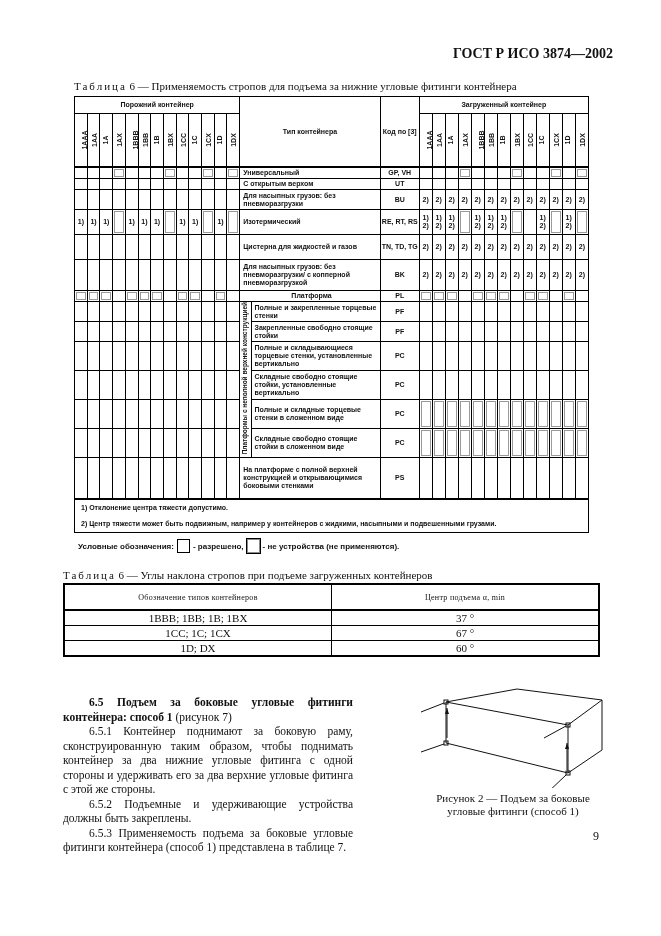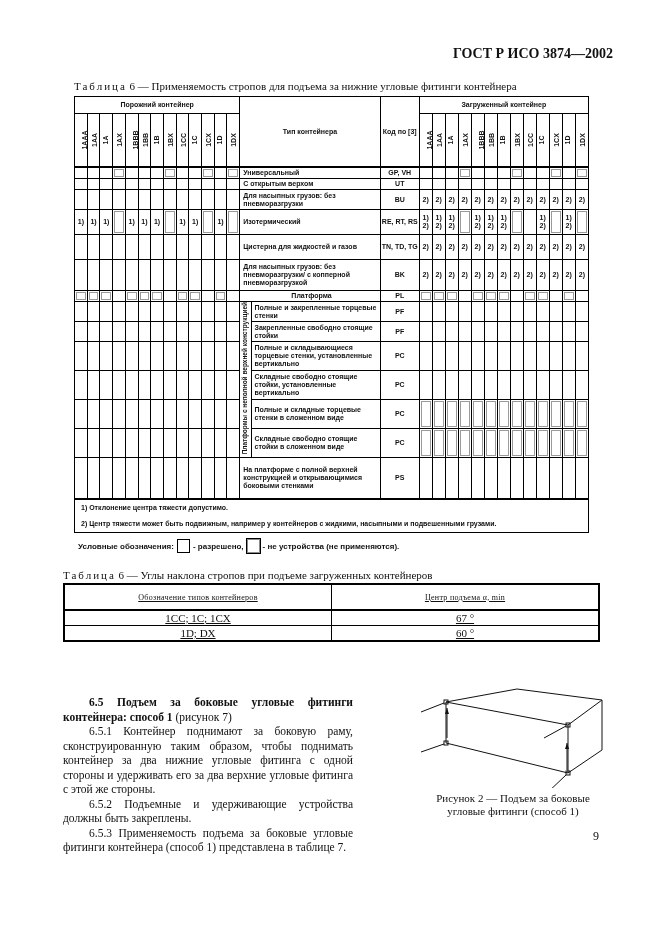--- a/index.html
+++ b/index.html
@@ -16,21 +16,21 @@
   #t5 td.name { text-align: left; padding-left: 3px; }
   #t5 td.vhead { height: 52px; }
   #t5 td.vhead span { display: inline-block; transform: rotate(-90deg); white-space: nowrap; font-size: 7px; }
   #t5 .vlabel { writing-mode: vertical-rl; transform: rotate(180deg); white-space: nowrap; font-size: 6.5px; }
   #t5 .thick-top td { border-top: 2px solid #000; }
   #t5 td.note { text-align: left; padding: 4px 6px; font-size: 7px; }
   .legend { left: 78px; top: 539px; font-family: "Liberation Sans", sans-serif; font-weight: bold; font-size: 8px; display: flex; align-items: center; gap: 3px; }
   .legend .box { display: inline-block; width: 11px; height: 12px; border: 1px solid #000; }
   .legend .box.grey { border-color: #8a8a8a; outline: 1px solid #000; outline-offset: 0; }
   #t6 { position: absolute; left: 63px; top: 583px; width: 537px; font-size: 11px; }
-  #t6 td { border: 1px solid #000; text-align: center; padding: 0; height: 14px; text-decoration: underline; }
+  #t6 td { border: 1px solid #000; text-align: center; padding: 0; height: 14px; }
   #t6 tr.hdr td { height: 24px; font-size: 8px; letter-spacing: 0.3px; border-top: 2px solid #000; border-bottom: 2px solid #000; }
   #t6 tr.last td { border-bottom: 2px solid #000; }
   #t6 { border-left: 2px solid #000; border-right: 2px solid #000; }
   .body-text { left: 63px; top: 695px; width: 290px; font-size: 11.5px; line-height: 14.5px; text-align: justify; }
   .body-text p { margin: 0; text-indent: 26px; }
   .fig { left: 420px; top: 688px; width: 185px; }
   .fig-caption { left: 418px; top: 792px; width: 190px; text-align: center; font-size: 11px; line-height: 13px; }
   .page-num { left: 593px; top: 829px; font-size: 12px; }
 </style>
 </head>
@@ -549,20 +549,24 @@
 
 <div class="abs caption" style="left:63px; top:569px;">
   <span class="spaced">Таблица</span><span> 6 — Углы наклона стропов при подъеме загруженных контейнеров</span>
 </div>
 
 <table id="t6">
   <tbody>
       <tr class="hdr">
     <td style="width:50%">Обозначение типов контейнеров</td>
     <td>Центр подъема α, min</td>
+  </tr>
+  <tr>
+    <td>1BBB; 1BB; 1B; 1BX</td>
+    <td>37 °</td>
   </tr>
   <tr>
     <td>1CC; 1C; 1CX</td>
     <td>67 °</td>
   </tr>
   <tr class="last">
     <td>1D; DX</td>
     <td>60 °</td>
   </tr>
 </tbody>

